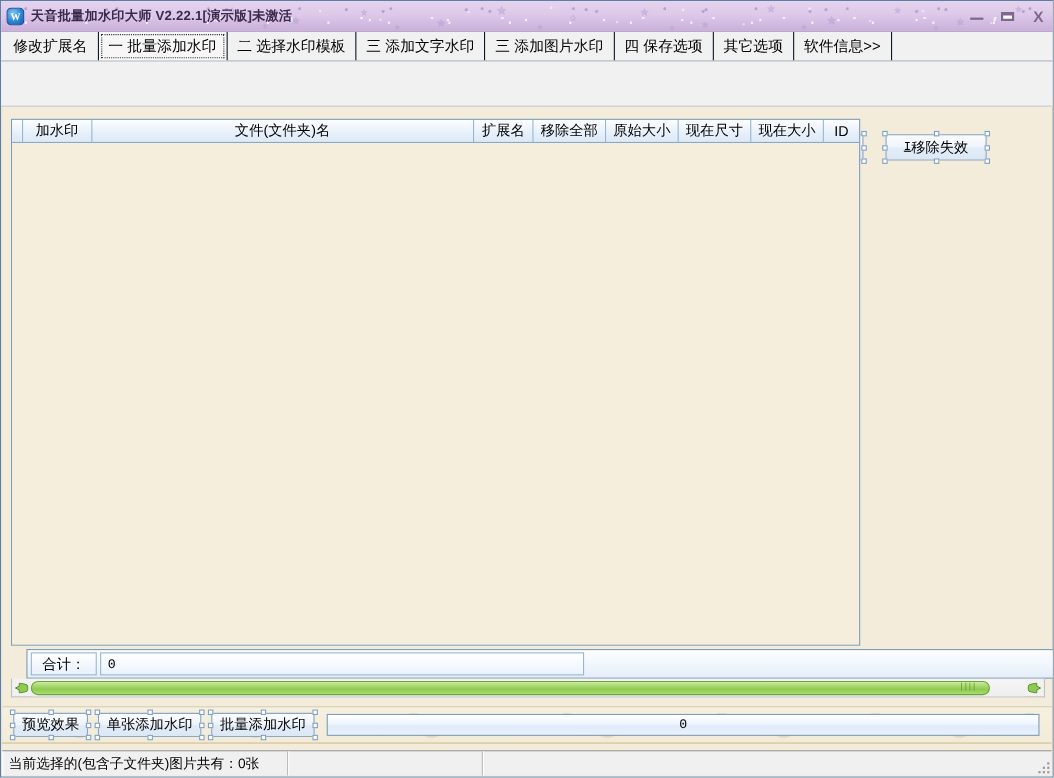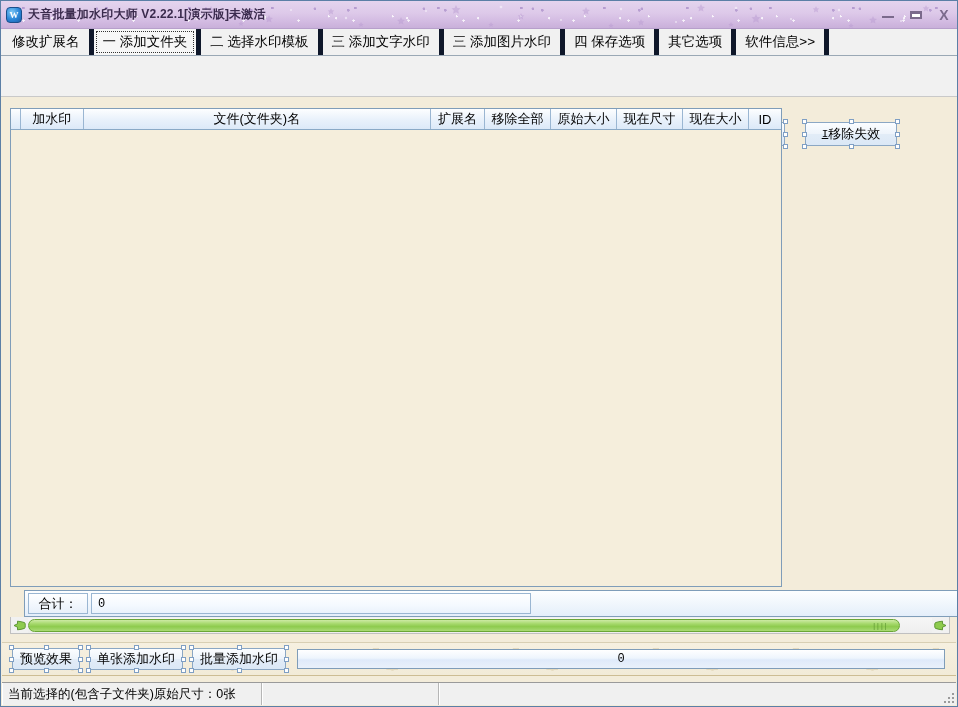--- a/index.html
+++ b/index.html
@@ -130,21 +130,21 @@
     padding-left: 2px;
     font-size: 13.5px;
     color: #000;
     overflow: hidden;
   }
   .tab {
     display: flex;
     align-items: center;
     padding: 0 9px;
     white-space: nowrap;
-    border-right: 5px solid #0f172a;
+    border-right: 1px solid #0f172a;
     cursor: default;
     position: relative;
   }
   .tab:first-child { border-left: none; }
   .tab.active {
     background: #f7f7f7;
   }
   .tab.active .tab-focus {
     position: absolute;
     left: 2px; right: 2px; top: 2px; bottom: 2px;
@@ -478,21 +478,21 @@
       <div class="win-btn close">X</div>
     </div>
   </div>
 
   <div class="tabbar">
     <div class="tab">
       <span>修改扩展名</span>
     </div>
     <div class="tab active">
       <span class="tab-focus"></span>
-      <span>一  添加文件夹</span>
+      <span>一  批量添加水印</span>
     </div>
     <div class="tab">
       <span>二  选择水印模板</span>
     </div>
     <div class="tab">
       <span>三  添加文字水印</span>
     </div>
     <div class="tab">
       <span>三  添加图片水印</span>
     </div>
@@ -688,21 +688,21 @@
           <i class="br"></i>
       </span>
       <span>批量添加水印</span>
     </div>
     <div class="progress">
       <span>0</span>
     </div>
   </div>
 
   <div class="statusbar">
-    <div class="sb-cell c1">当前选择的(包含子文件夹)原始尺寸：0张</div>
+    <div class="sb-cell c1">当前选择的(包含子文件夹)图片共有：0张</div>
     <div class="sb-cell c2"></div>
     <div class="sb-cell c3">
       <span></span>
       <span class="grip">
         <i style="right:0; bottom:0;"></i>
         <i style="right:4px; bottom:0;"></i>
           <i style="right:0; bottom:4px;"></i>
         <i style="right:8px; bottom:0;"></i>
           <i style="right:4px; bottom:4px;"></i>
           <i style="right:0; bottom:8px;"></i>

